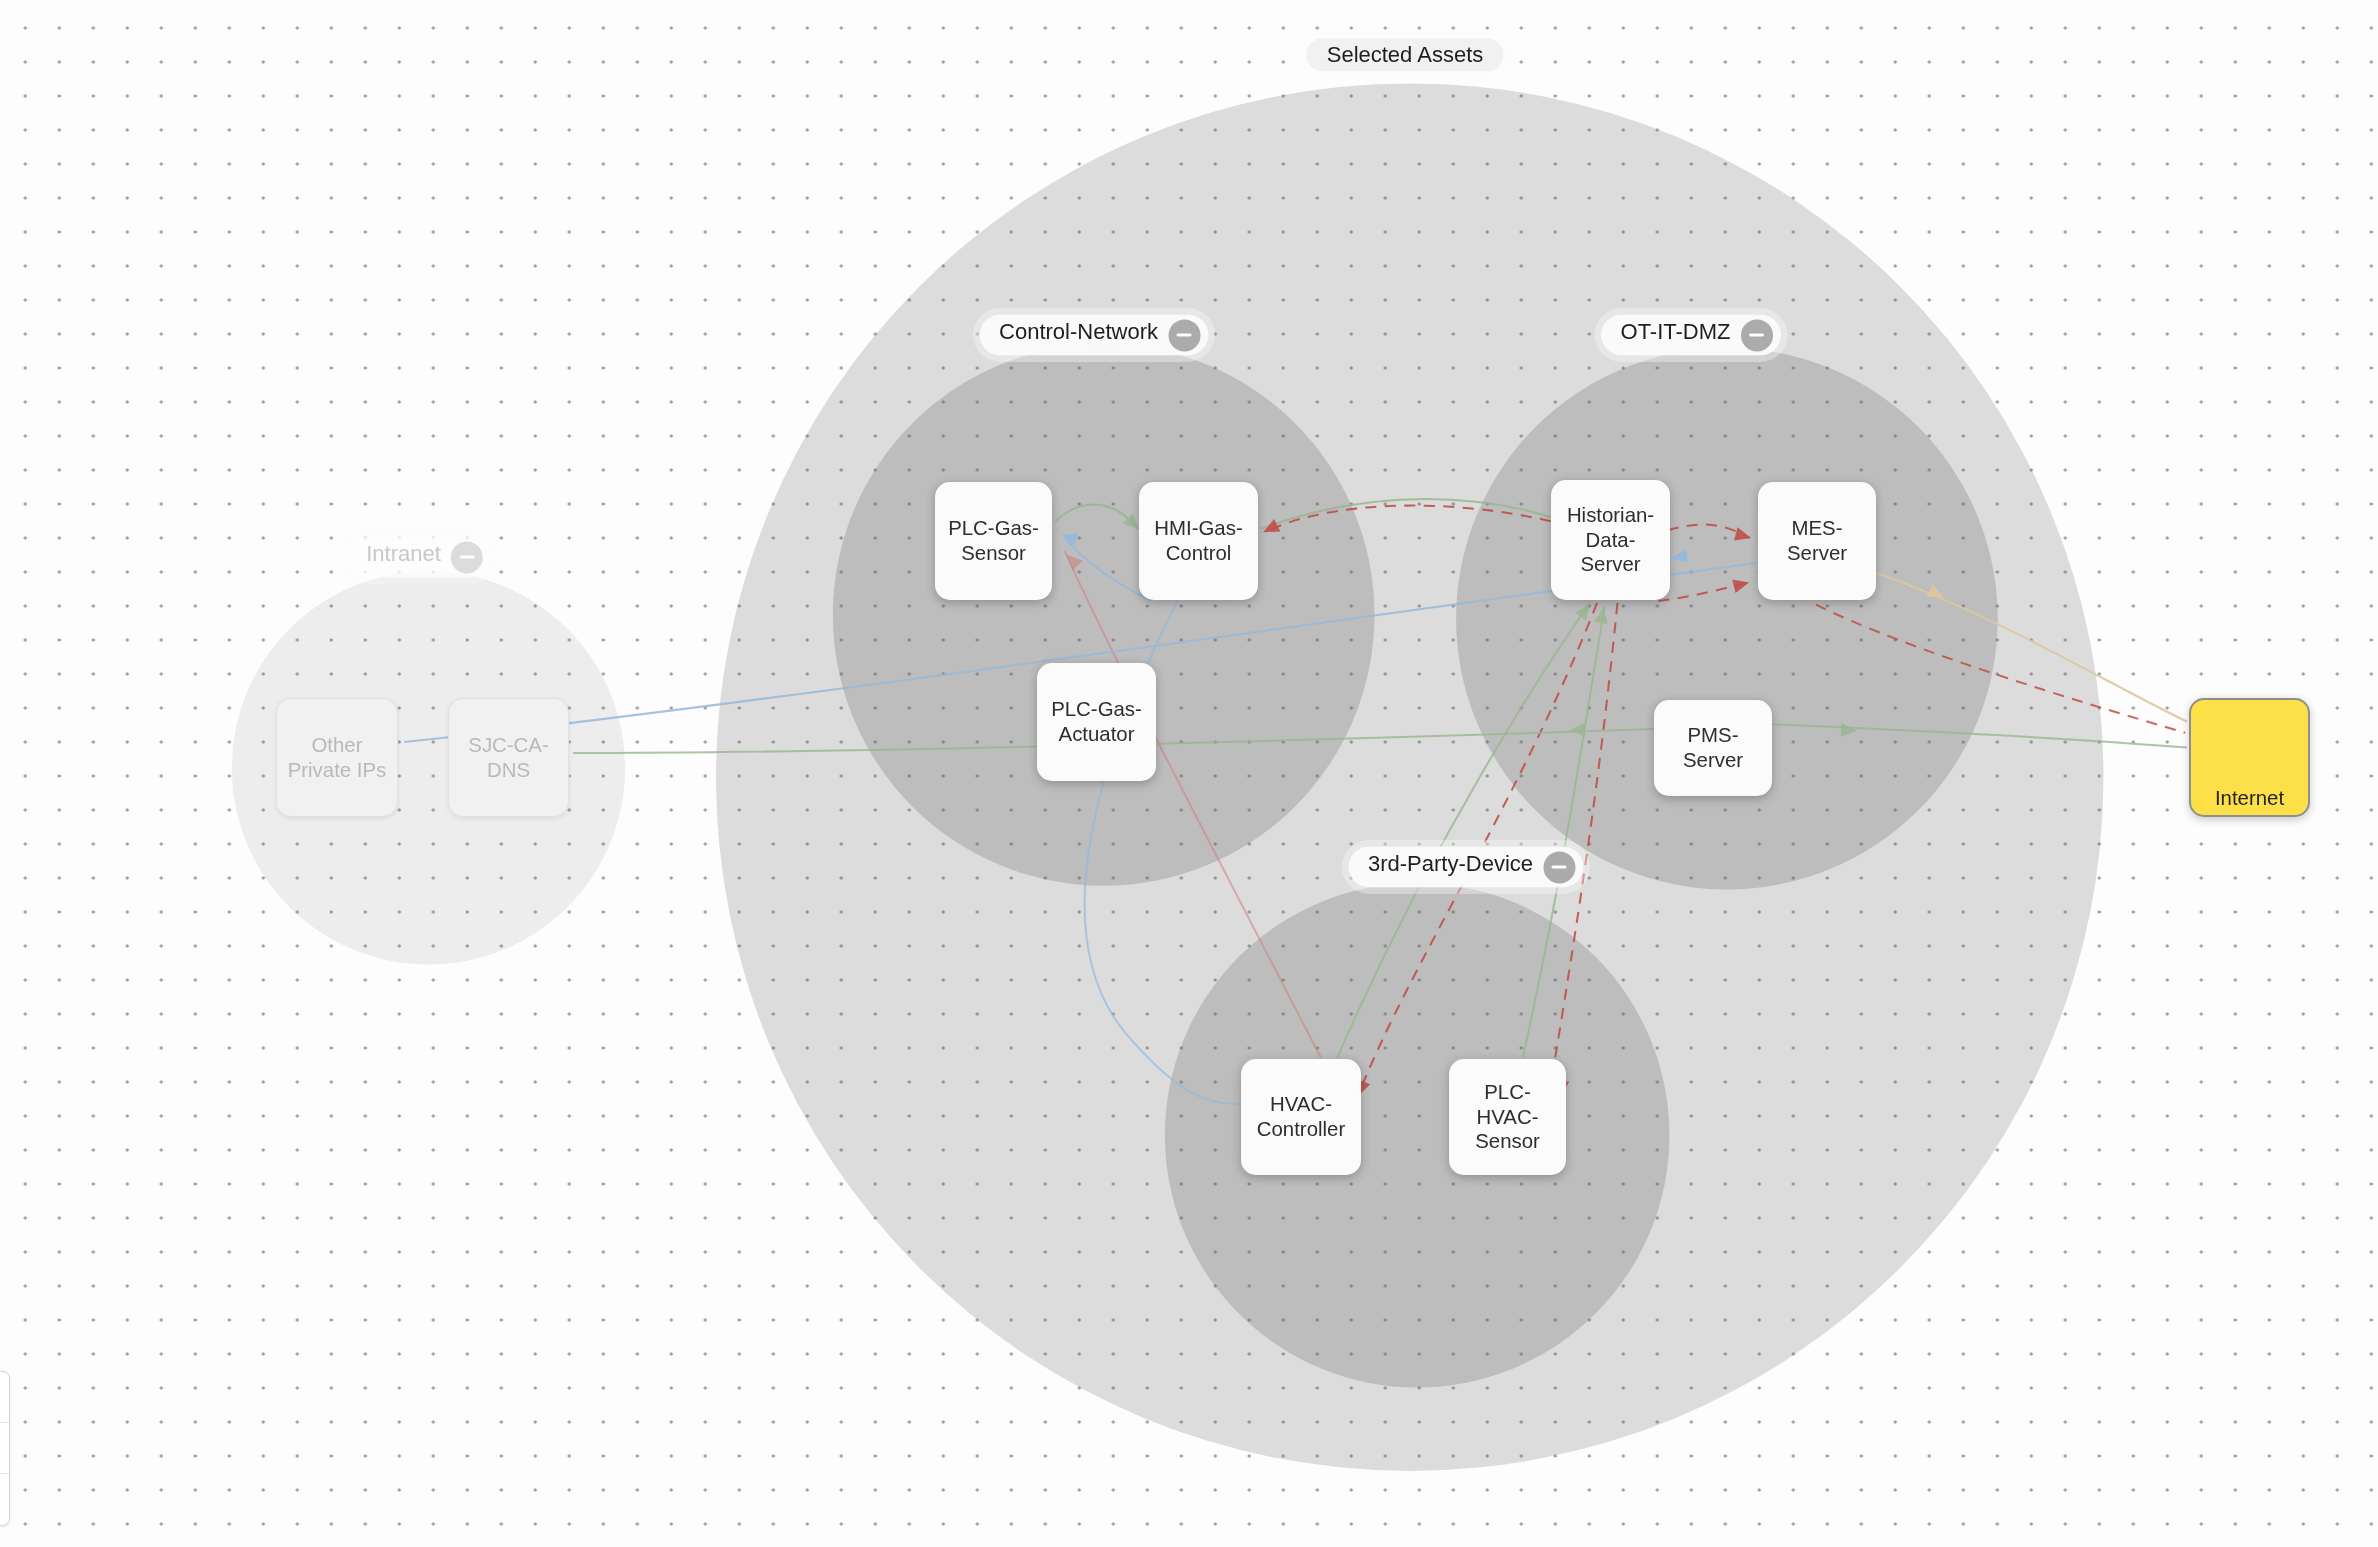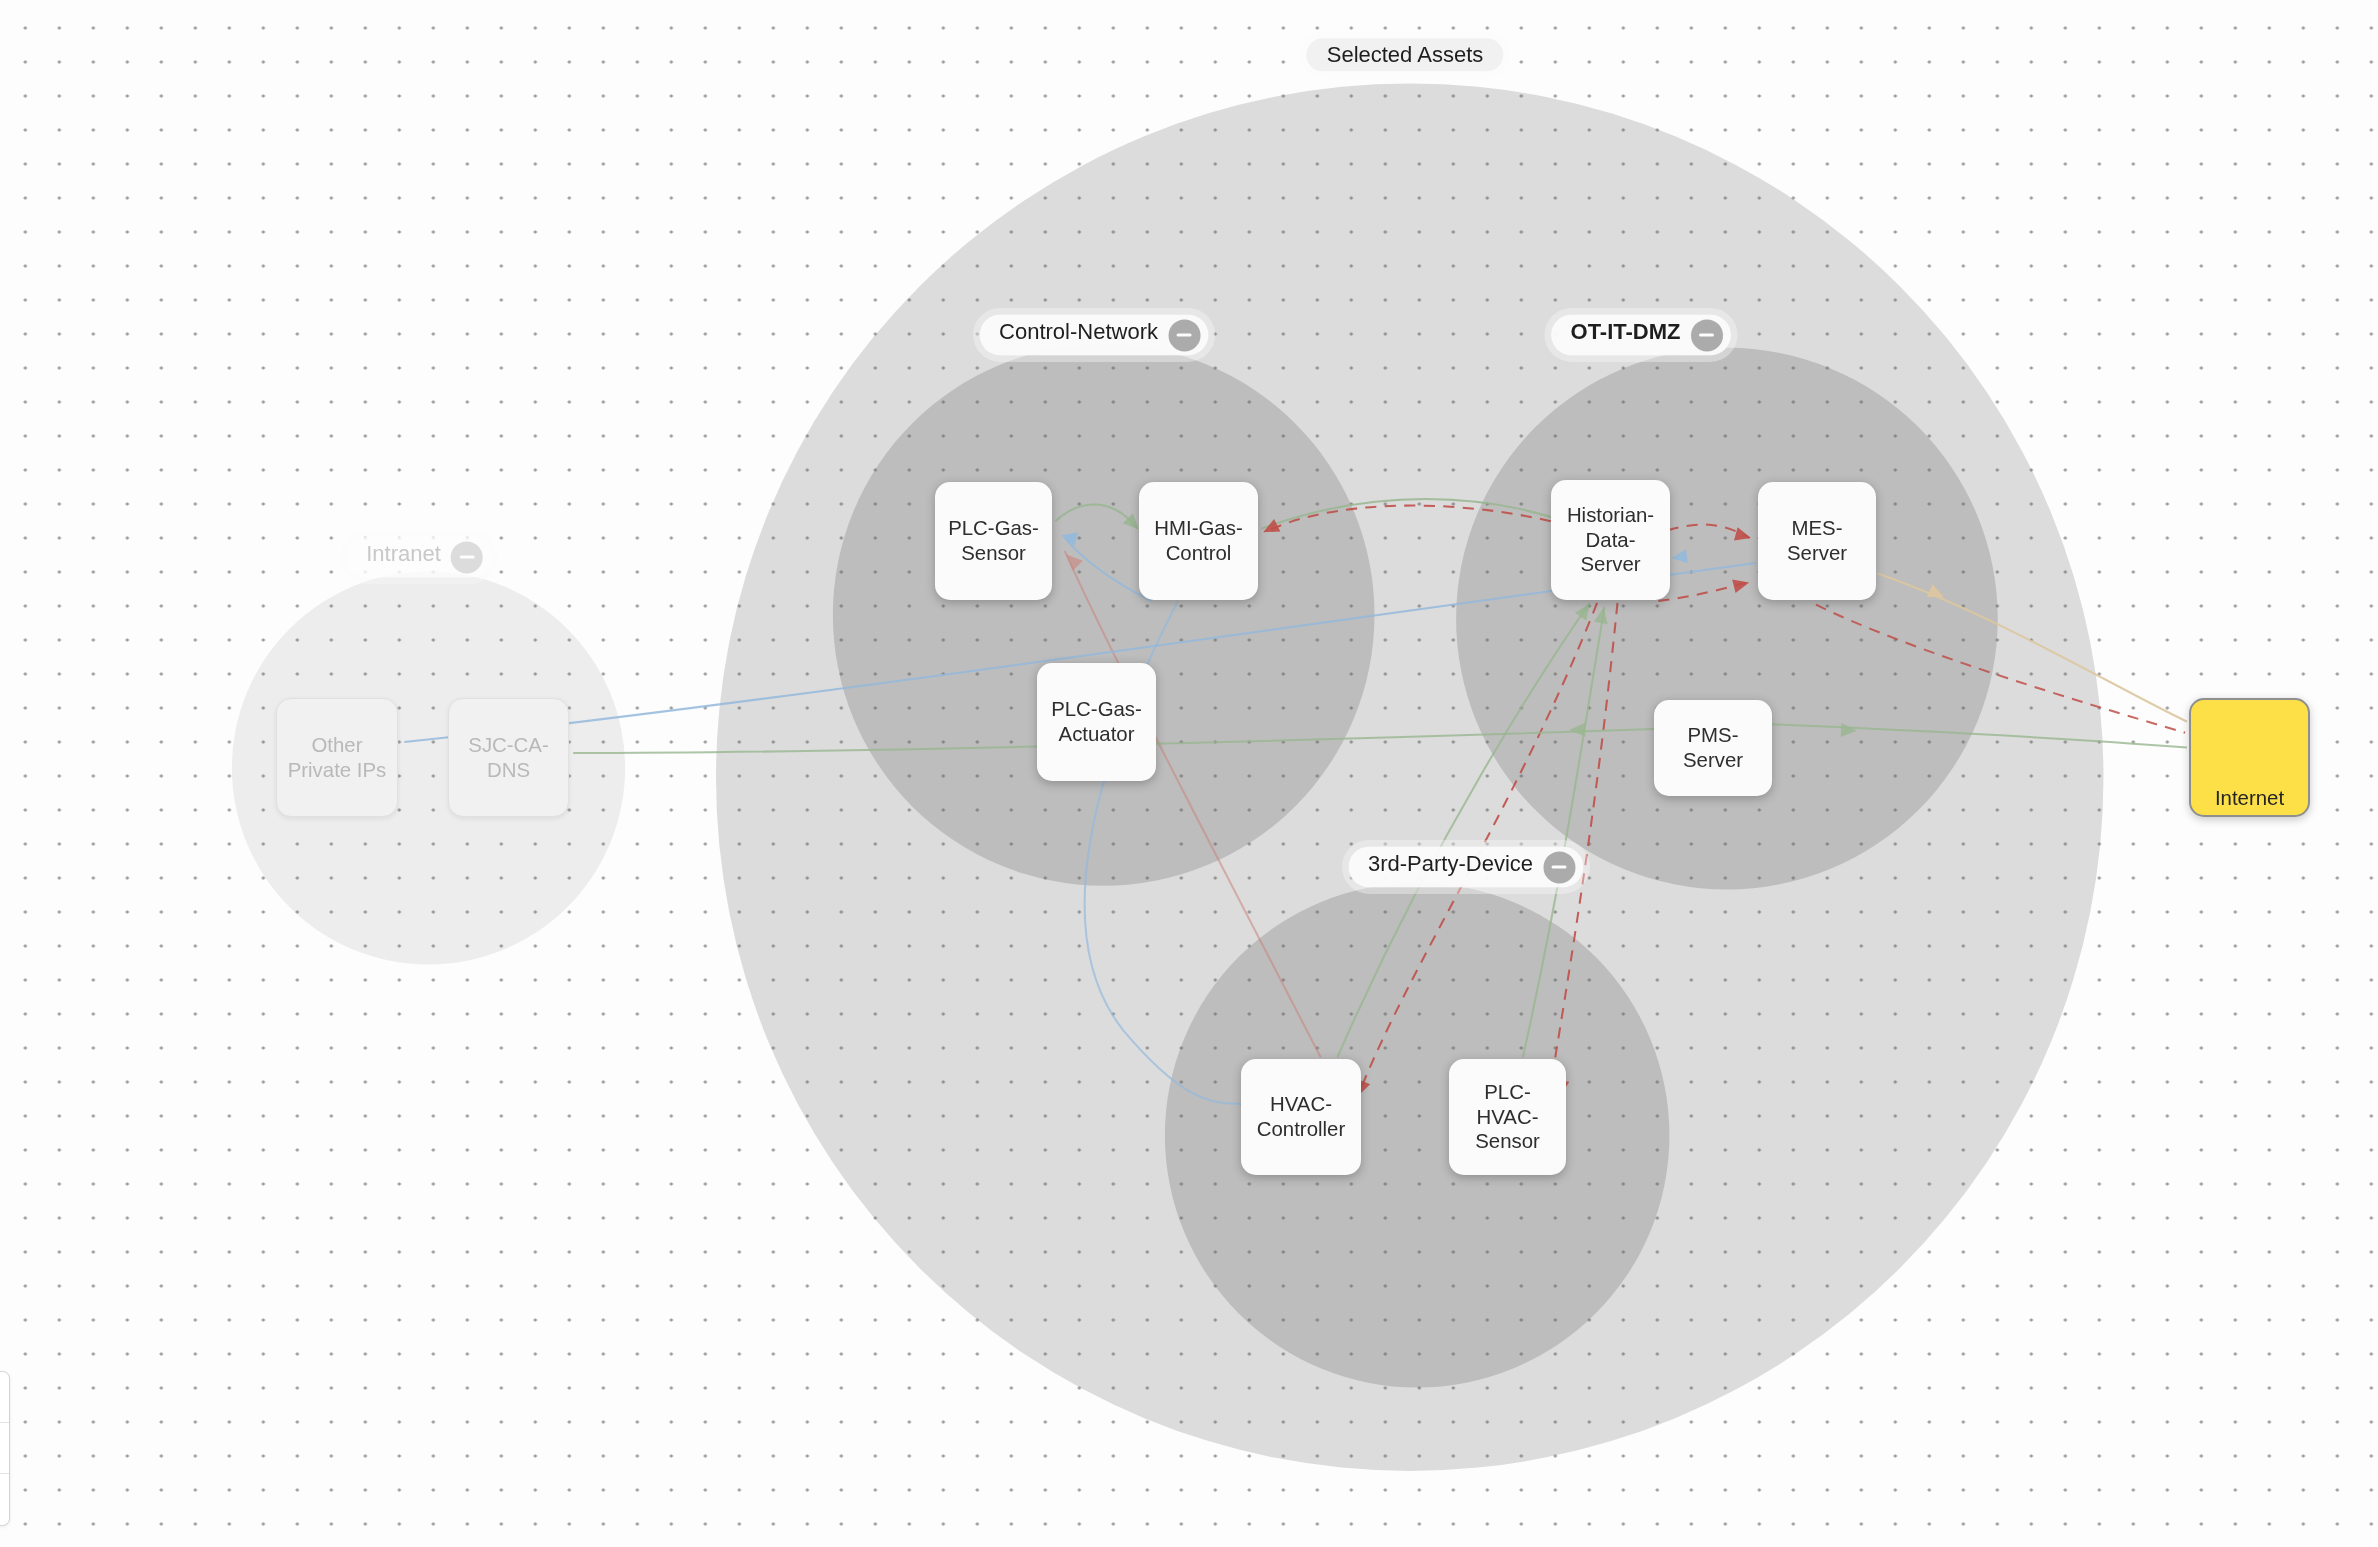--- a/index.html
+++ b/index.html
@@ -107,21 +107,21 @@
       <path d="M0 0 L-17 7.5 L-17 -7.5 Z" transform="translate(1336 1190) rotate(205)" fill="#93b9dc" opacity="0.7"></path>
     </svg>
   <div id="labels-layer">
       <div class="pill no-icon big" style="left: 1405px; top: 55px;">
         <span>Selected Assets</span>
       </div>
       <div class="pill" style="left: 1094px; top: 335px;">
         <span>Control-Network</span>
         <span class="minus"></span>
       </div>
-      <div class="pill" style="left: 1641px; top: 335px; font-weight: bold;">
+      <div class="pill" style="left: 1691px; top: 335px;">
         <span>OT-IT-DMZ</span>
         <span class="minus"></span>
       </div>
       <div class="pill" style="left: 1466px; top: 867px;">
         <span>3rd-Party-Device</span>
         <span class="minus"></span>
       </div>
       <div class="pill faded" style="left: 419px; top: 557px;">
         <span>Intranet</span>
         <span class="minus"></span>

